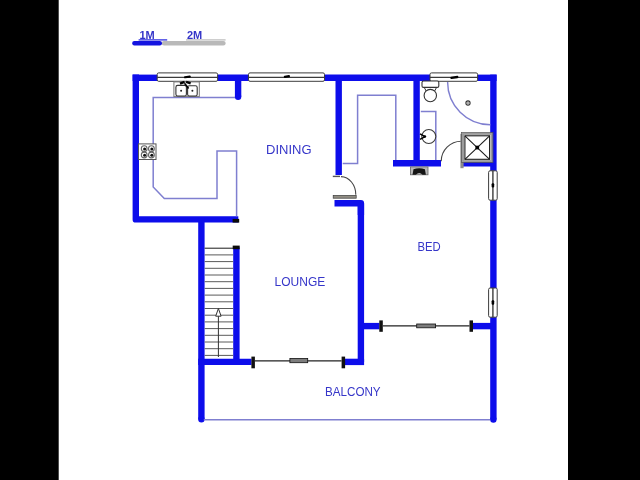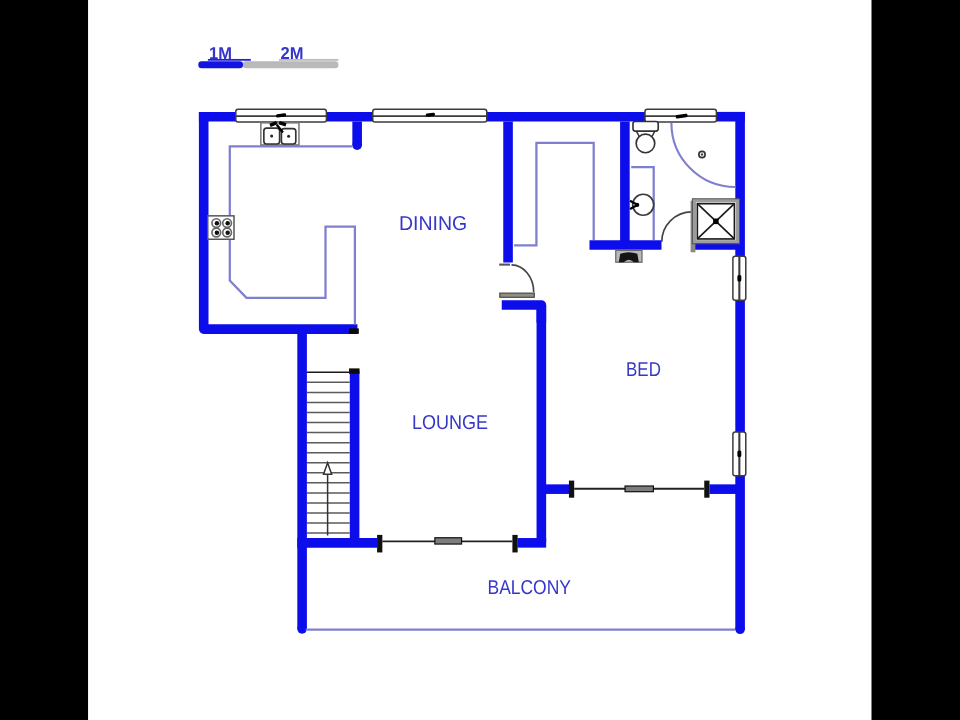--- a/index.html
+++ b/index.html
@@ -1,16 +1,16 @@
 <!DOCTYPE html>
 <html><head>
 <meta charset="utf-8">
 <style>
 html,body{margin:0;padding:0;background:#000;}
-.page{position:relative;width:640px;height:480px;background:#000;overflow:hidden;}
+.page{position:relative;width:568px;height:480px;background:#000;overflow:hidden;}
 svg{position:absolute;top:0;left:0;}
 .lbl{font-family:"Liberation Sans",sans-serif;fill:#3636c9;font-size:13.4px;}
 .sc{font-family:"Liberation Sans",sans-serif;fill:#3434c8;font-size:11.5px;font-weight:bold;}
 </style>
 </head>
 <body>
 
 <div class="page">
 <svg width="640" height="480" viewBox="0 0 640 480">
 

